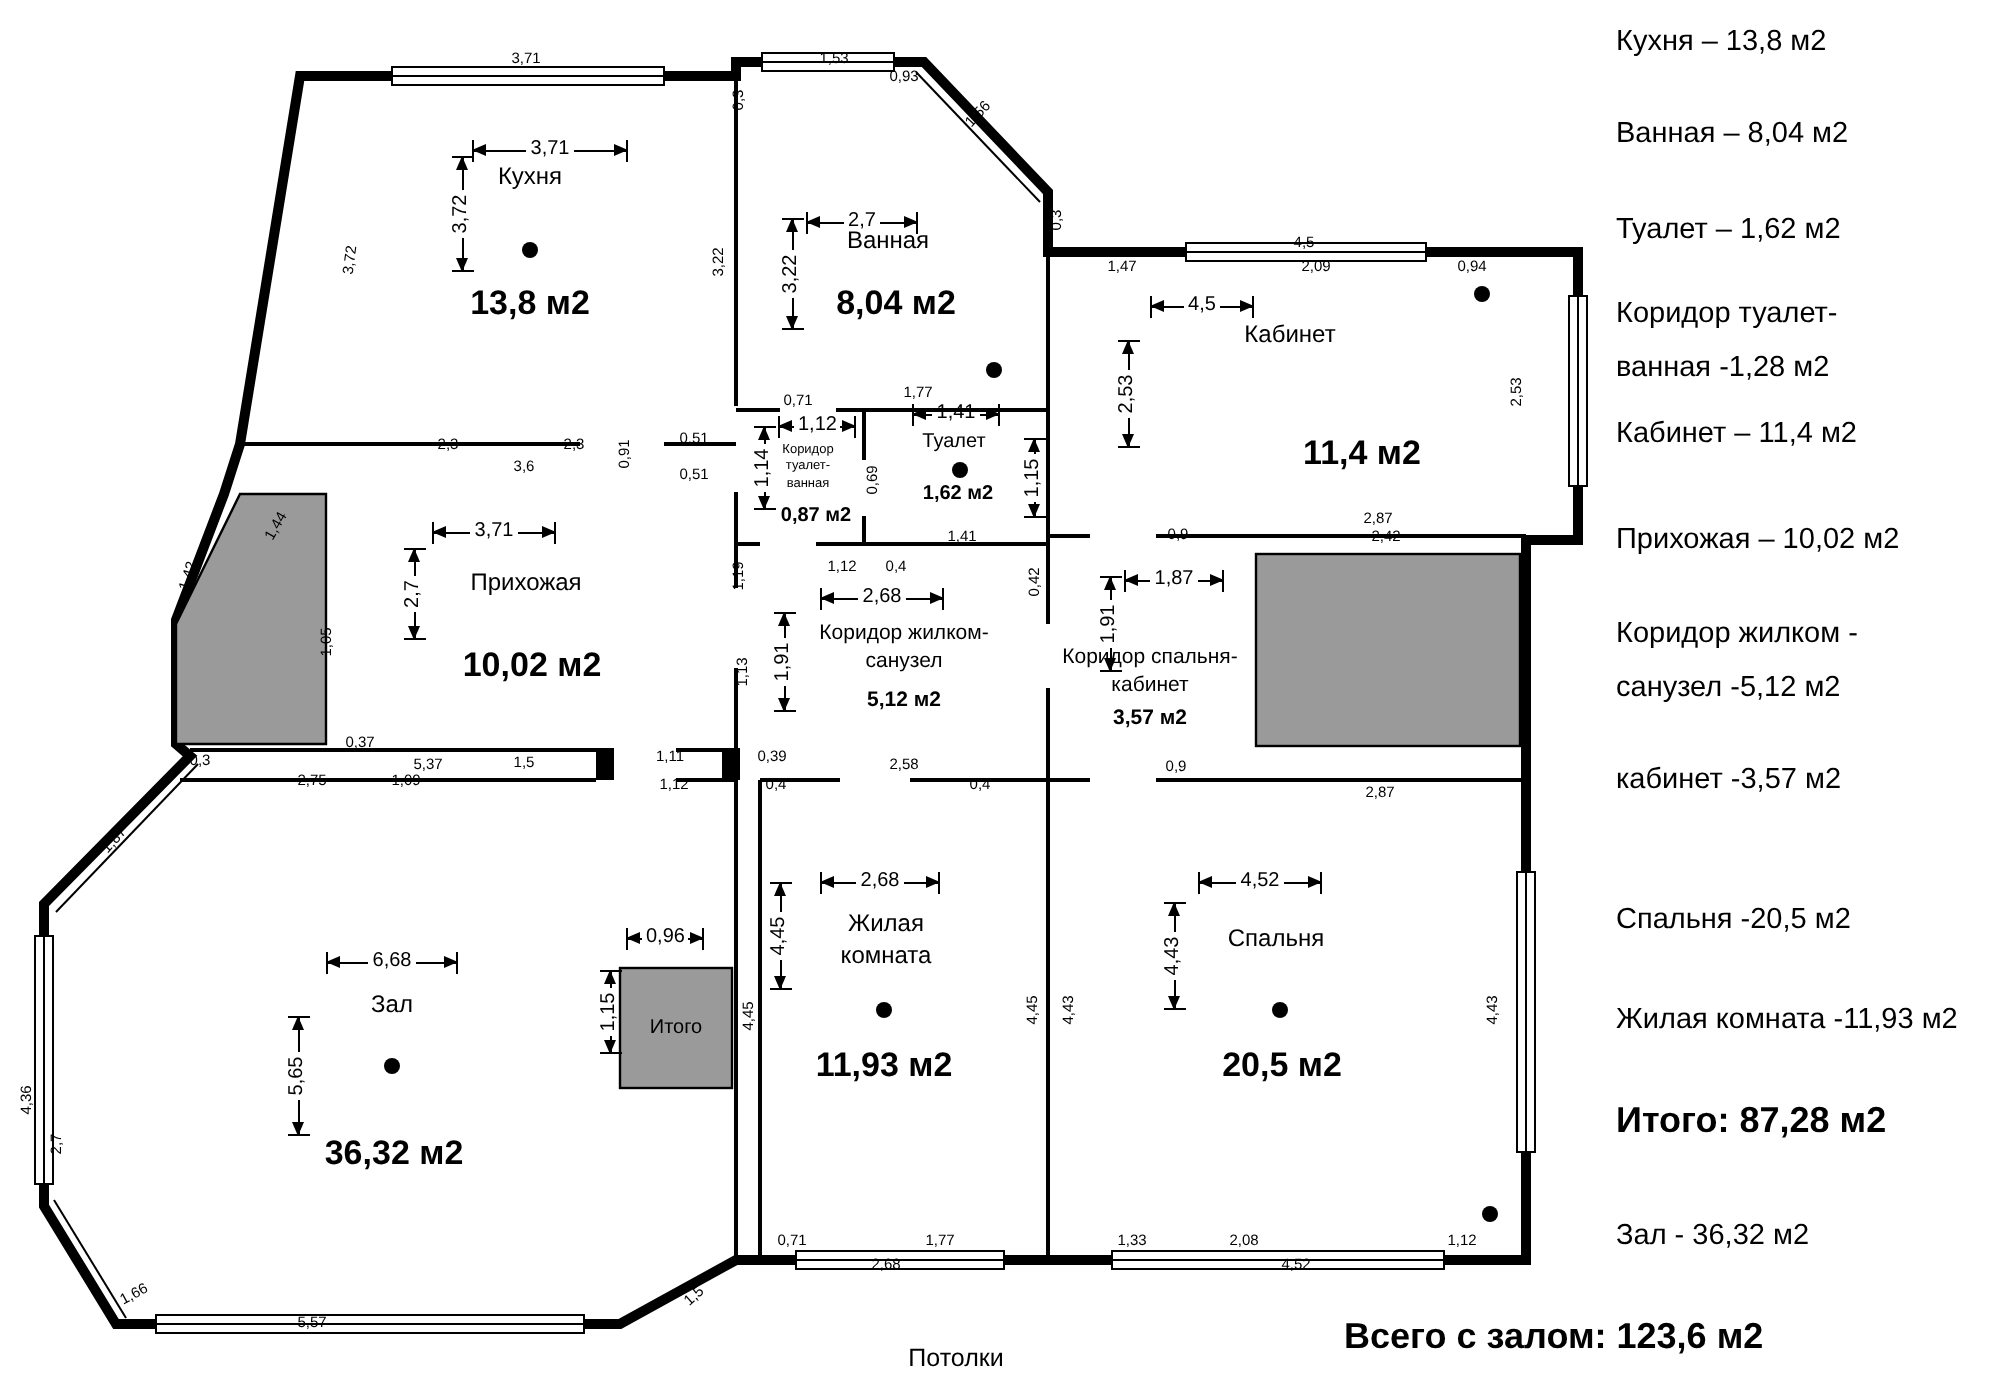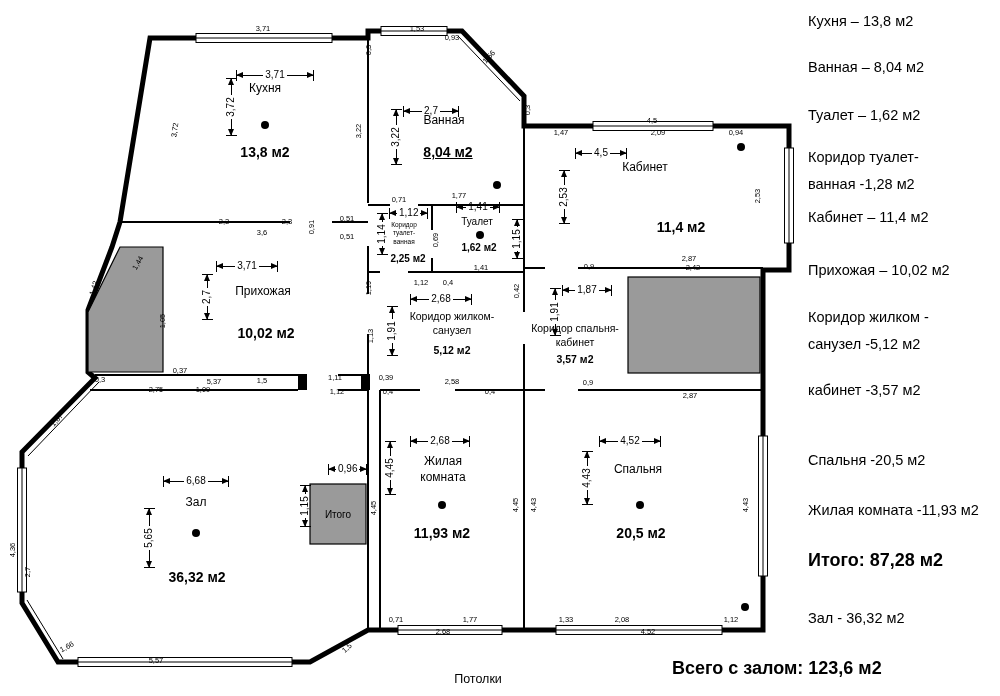--- a/index.html
+++ b/index.html
@@ -11,21 +11,21 @@
 
   .outer{fill:#fff;stroke:var(--ink,#000);stroke-width:5;stroke-linejoin:miter;}
   .inner{fill:none;stroke:var(--ink,#000);stroke-width:2;}
   .gray{fill:var(--gray,#9a9a9a);stroke:var(--ink,#000);stroke-width:1.2;}
   .win rect{fill:#fff;stroke:var(--ink,#000);stroke-width:1;}
   .win line,.thin{stroke:var(--ink,#000);stroke-width:1;fill:none;}
   .jamb{fill:var(--ink,#000);}
 
   .room-name{position:absolute;transform:translate(-50%,-50%);text-align:center;font-size:12px;line-height:1.3;white-space:nowrap;}
   .room-name span{display:block;}
-  .room-area{position:absolute;transform:translate(-50%,-50%);font-size:14px;font-weight:700;white-space:nowrap;}
+  .room-area{position:absolute;transform:translate(-50%,-50%);font-size:17px;font-weight:700;white-space:nowrap;}
   .dot{position:absolute;width:8px;height:8px;background:var(--ink,#000);border-radius:50%;transform:translate(-50%,-50%);}
   .wdim{position:absolute;font-size:7.5px;line-height:1;transform:translate(-50%,-50%);white-space:nowrap;}
 
   .dim{position:absolute;display:flex;align-items:center;height:14px;font-size:10px;line-height:14px;white-space:nowrap;}
   .dim span{padding:0 2px;}
   .vdim{transform:rotate(-90deg);}
   .ln{flex:1 1 auto;height:1px;background:var(--ink,#000);position:relative;min-width:8px;}
   .ln.l::before{content:"";position:absolute;left:0;top:-3px;width:0;height:0;border-top:3.5px solid transparent;border-bottom:3.5px solid transparent;border-right:7px solid var(--ink,#000);}
   .ln.l::after{content:"";position:absolute;left:0;top:-5px;width:1px;height:11px;background:var(--ink,#000);}
   .ln.r::before{content:"";position:absolute;right:0;top:-3px;width:0;height:0;border-top:3.5px solid transparent;border-bottom:3.5px solid transparent;border-left:7px solid var(--ink,#000);}
@@ -93,21 +93,21 @@
         <i class="ln r"></i>
       </div>
       <div class="dim vdim" style="left: 202px; top: 100px; width: 58px;">
         <i class="ln l"></i>
         <span>3,72</span>
         <i class="ln r"></i>
       </div>
       <div class="room-name" style="left: 444px; top: 121px;">
         <span>Ванная</span>
       </div>
-      <div class="room-area" style="left: 448px; top: 152px; text-decoration: underline;">8,04 м2</div>
+      <div class="room-area" style="left: 448px; top: 152px;">8,04 м2</div>
       <div class="dim" style="left: 403px; top: 104px; width: 56px;">
         <i class="ln l"></i>
         <span>2,7</span>
         <i class="ln r"></i>
       </div>
       <div class="dim vdim" style="left: 368px; top: 130px; width: 56px;">
         <i class="ln l"></i>
         <span>3,22</span>
         <i class="ln r"></i>
       </div>
@@ -123,21 +123,21 @@
       <div class="dim vdim" style="left: 497px; top: 232px; width: 40px;">
         <i class="ln l"></i>
         <span>1,15</span>
         <i class="ln r"></i>
       </div>
       <div class="room-name" style="left: 404px; top: 234px; font-size: 6.5px;">
         <span>Коридор</span>
         <span>туалет-</span>
         <span>ванная</span>
       </div>
-      <div class="room-area" style="left: 408px; top: 258px; font-size: 10px;">2,25 м2</div>
+      <div class="room-area" style="left: 408px; top: 258px; font-size: 10px;">0,87 м2</div>
       <div class="dim" style="left: 389px; top: 206px; width: 38px;">
         <i class="ln l"></i>
         <span>1,12</span>
         <i class="ln r"></i>
       </div>
       <div class="dim vdim" style="left: 361px; top: 227px; width: 42px;">
         <i class="ln l"></i>
         <span>1,14</span>
         <i class="ln r"></i>
       </div>
@@ -238,21 +238,21 @@
         <i class="ln r"></i>
       </div>
       <div class="dim vdim" style="left: 560px; top: 471px; width: 54px;">
         <i class="ln l"></i>
         <span>4,43</span>
         <i class="ln r"></i>
       </div>
       <div class="room-name" style="left: 338px; top: 514px; font-size: 10px;">
         <span>Итого</span>
       </div>
-      <div class="dim" style="left: 328px; top: 462px; width: 20px; align-items: center;">
+      <div class="dim" style="left: 313px; top: 462px; width: 20px; align-items: center;">
         <i class="ln l"></i>
         <span>0,96</span>
         <i class="ln r"></i>
       </div>
       <div class="dim vdim" style="left: 284px; top: 499px; width: 42px;">
         <i class="ln l"></i>
         <span>1,15</span>
         <i class="ln r"></i>
       </div>
       <div class="dot" style="left: 265px; top: 125px;"></div>

